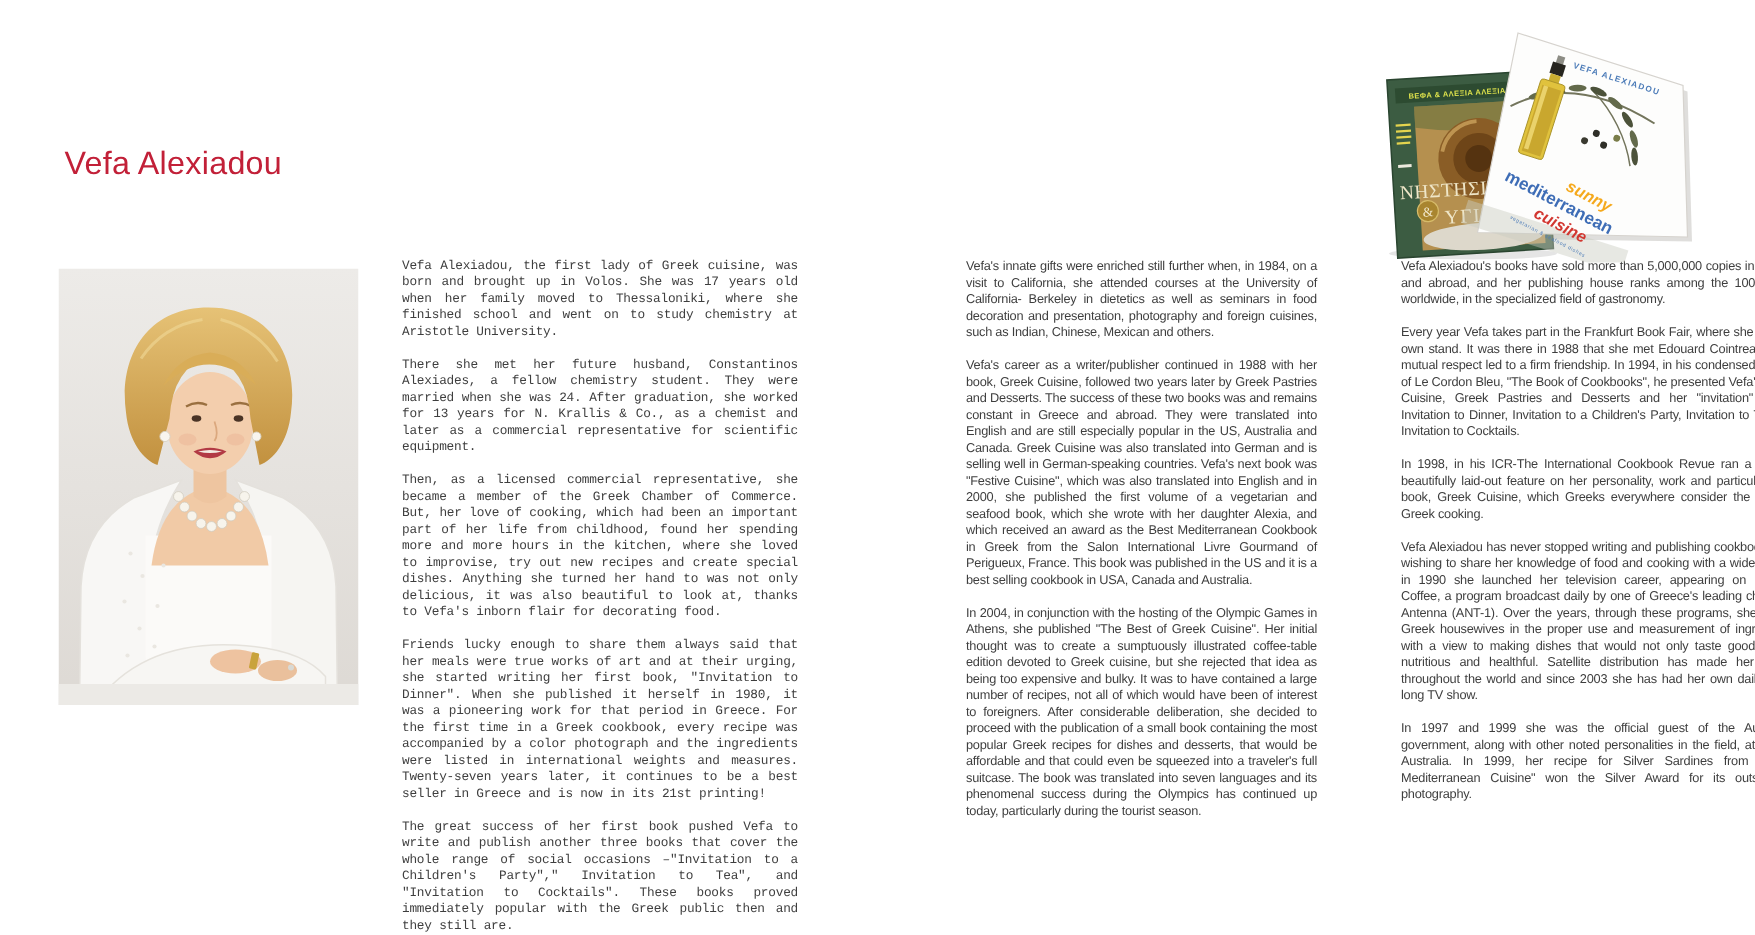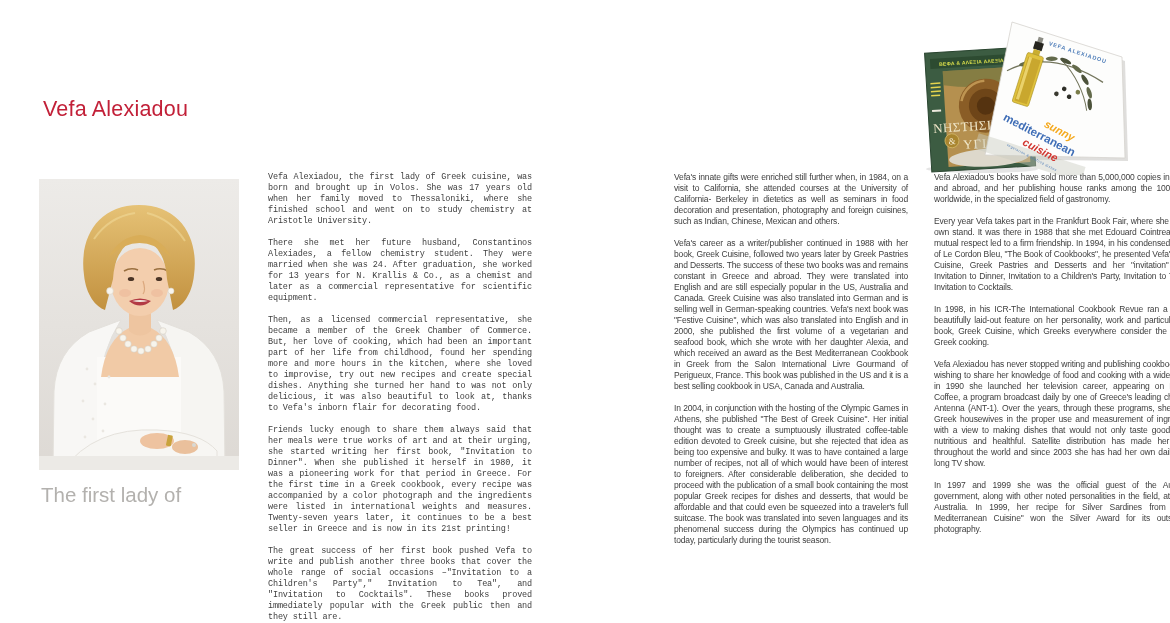--- a/index.html
+++ b/index.html
@@ -18,21 +18,21 @@
     position:absolute; left:41px; top:483px;
     font-size:20.5px; line-height:24px; color:#b3b1ae;
   }
   .col {
     position:absolute; top:172px;
     font-size:8.5px; line-height:11px; letter-spacing:-0.15px;
     text-align:justify; color:#3e3e3e;
   }
   .col p { margin:0 0 11px 0; }
   .col1 { left:268px; width:264px;font-family:Liberation Mono, monospace; }
-  .col2 { left:674px; width:234px; }
+  .col2 { left:644px; width:234px; }
   .col3 { left:934px; width:265px; }
   .books { position:absolute; left:920px; top:8px; width:215px; height:167px; }
   svg text { font-family:"Liberation Sans", sans-serif; }
   svg text.serif { font-family:"Liberation Serif", serif; }
 </style>
 </head>
 <body>
 
 <div class="page">
 
@@ -104,21 +104,20 @@
       <path d="M24,291 Q55,248 118,251 Q162,253 178,272 L178,291 Z" fill="#f7f6f3" stroke="#e5e2dc" stroke-width="1"></path>
       <ellipse cx="118" cy="262" rx="17" ry="8" fill="#eec3a0"></ellipse>
       <ellipse cx="146" cy="268" rx="13" ry="7" fill="#eac09c"></ellipse>
       <rect x="128" y="256" width="5" height="11" rx="1" fill="#c9a33c" transform="rotate(12 130 261)"></rect>
       <circle cx="155" cy="266" r="2" fill="#d9d9d4"></circle>
       <rect x="0" y="277" width="200" height="14" fill="#eceae6"></rect>
     </svg>
   </div>
 
   <div class="caption">
-    <div>The first lady of</div>
   </div>
 
   <div class="col col1">
     <p>Vefa Alexiadou, the first lady of Greek cuisine, was born and brought up in Volos. She was 17 years old when her family moved to Thessaloniki, where she finished school and went on to study chemistry at Aristotle University.</p>
     <p>There she met her future husband, Constantinos Alexiades, a fellow chemistry student. They were married when she was 24. After graduation, she worked for 13 years for N. Krallis &amp; Co., as a chemist and later as a commercial representative for scientific equipment.</p>
     <p>Then, as a licensed commercial representative, she became a member of the Greek Chamber of Commerce. But, her love of cooking, which had been an important part of her life from childhood, found her spending more and more hours in the kitchen, where she loved to improvise, try out new recipes and create special dishes. Anything she turned her hand to was not only delicious, it was also beautiful to look at, thanks to Vefa's inborn flair for decorating food.</p>
     <p>Friends lucky enough to share them always said that her meals were true works of art and at their urging, she started writing her first book, "Invitation to Dinner". When she published it herself in 1980, it was a pioneering work for that period in Greece. For the first time in a Greek cookbook, every recipe was accompanied by a color photograph and the ingredients were listed in international weights and measures. Twenty-seven years later, it continues to be a best seller in Greece and is now in its 21st printing!</p>
     <p>The great success of her first book pushed Vefa to write and publish another three books that cover the whole range of social occasions –"Invitation to a Children's Party"," Invitation to Tea", and "Invitation to Cocktails". These books proved immediately popular with the Greek public then and they still are.</p>
   </div>
 

